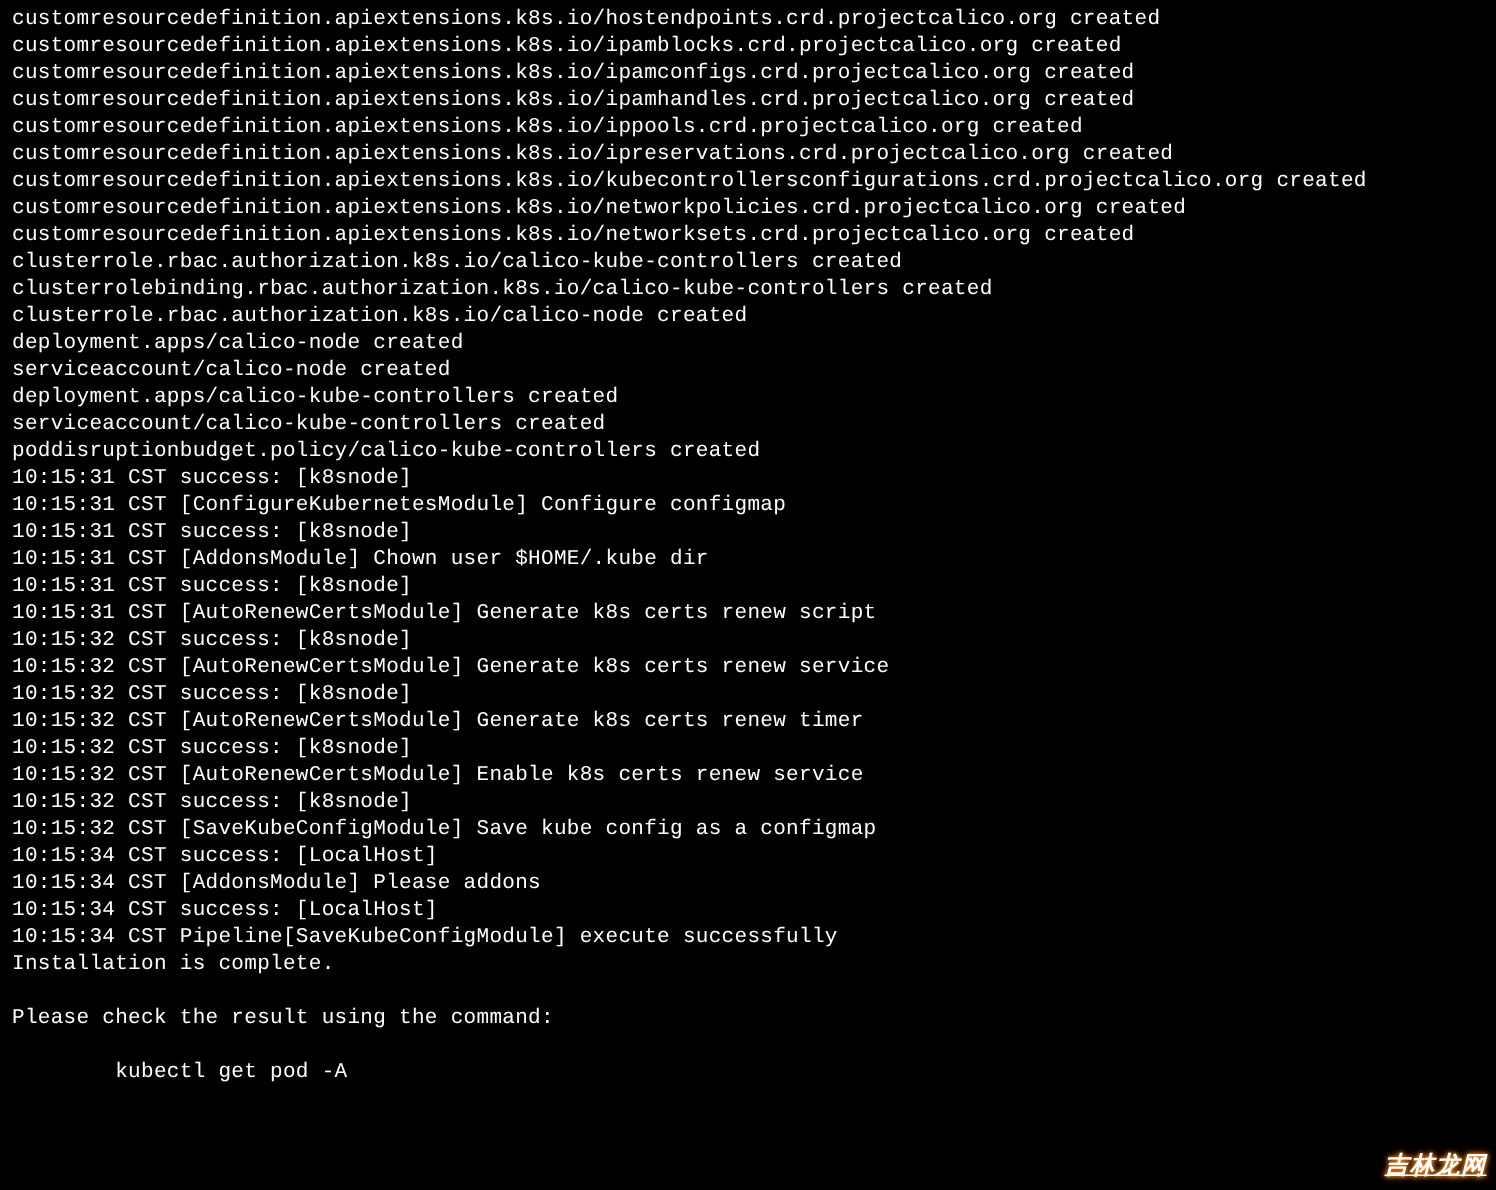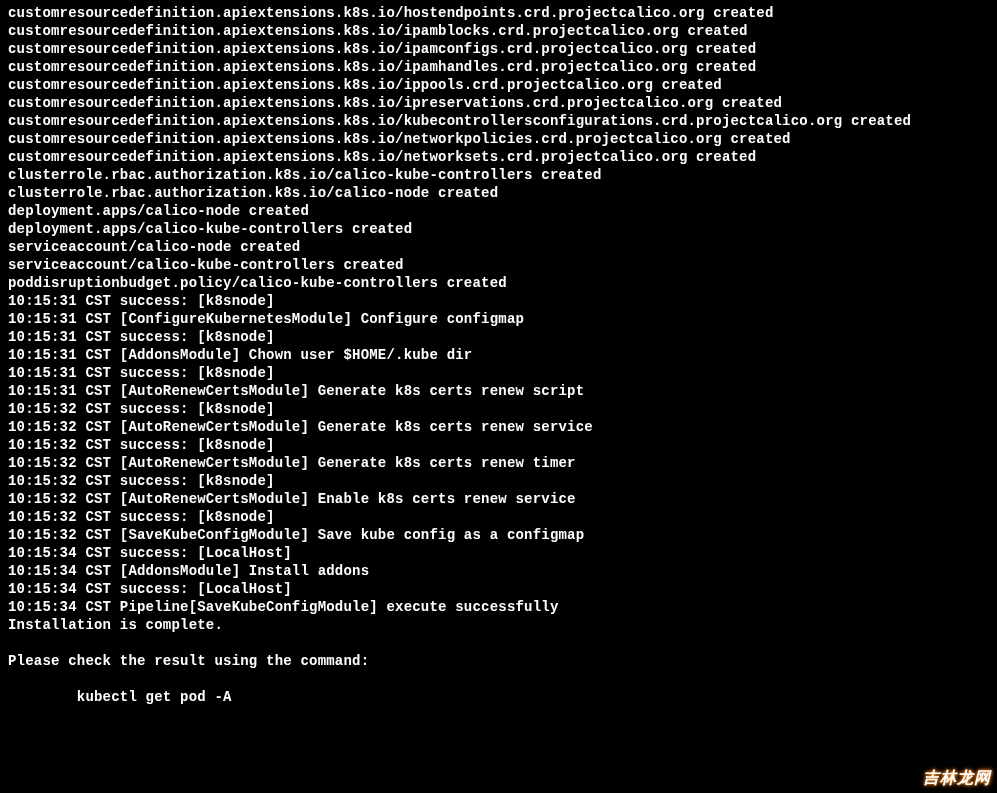--- a/index.html
+++ b/index.html
@@ -1,19 +1,18 @@
 <!DOCTYPE html>
 <html><head>
   <meta charset="utf-8">
   <style>
     * {
       margin: 0;
       padding: 0;
       box-sizing: border-box;
-      font-weight: bold;
     }
     body {
       background-color: #000000;
       color: #ffffff;
       font-family: "Consolas", "Courier New", monospace;
       font-size: 14px;
       line-height: 18px;
       padding: 4px 8px;
       width: 997px;
       height: 793px;
@@ -28,58 +27,60 @@
       position: absolute;
       bottom: 6px;
       right: 6px;
       font-family: "Microsoft YaHei", sans-serif;
       font-size: 16px;
       font-weight: bold;
       font-style: italic;
       color: #ffffff;
       text-shadow: 0 0 3px #ff9933, 0 0 5px #ff7700;
       letter-spacing: 1px;
+      text-decoration: underline;
     }
   </style>
 </head>
 <body>
 
 <div id="terminal-output">
     <div class="terminal-line">customresourcedefinition.apiextensions.k8s.io/hostendpoints.crd.projectcalico.org created</div>
     <div class="terminal-line">customresourcedefinition.apiextensions.k8s.io/ipamblocks.crd.projectcalico.org created</div>
     <div class="terminal-line">customresourcedefinition.apiextensions.k8s.io/ipamconfigs.crd.projectcalico.org created</div>
     <div class="terminal-line">customresourcedefinition.apiextensions.k8s.io/ipamhandles.crd.projectcalico.org created</div>
     <div class="terminal-line">customresourcedefinition.apiextensions.k8s.io/ippools.crd.projectcalico.org created</div>
     <div class="terminal-line">customresourcedefinition.apiextensions.k8s.io/ipreservations.crd.projectcalico.org created</div>
     <div class="terminal-line">customresourcedefinition.apiextensions.k8s.io/kubecontrollersconfigurations.crd.projectcalico.org created</div>
     <div class="terminal-line">customresourcedefinition.apiextensions.k8s.io/networkpolicies.crd.projectcalico.org created</div>
     <div class="terminal-line">customresourcedefinition.apiextensions.k8s.io/networksets.crd.projectcalico.org created</div>
     <div class="terminal-line">clusterrole.rbac.authorization.k8s.io/calico-kube-controllers created</div>
+    <div class="terminal-line">clusterrolebinding.rbac.authorization.k8s.io/calico-kube-controllers created</div>
     <div class="terminal-line">clusterrole.rbac.authorization.k8s.io/calico-node created</div>
     <div class="terminal-line">deployment.apps/calico-node created</div>
+    <div class="terminal-line">serviceaccount/calico-node created</div>
     <div class="terminal-line">deployment.apps/calico-kube-controllers created</div>
-    <div class="terminal-line">serviceaccount/calico-node created</div>
     <div class="terminal-line">serviceaccount/calico-kube-controllers created</div>
     <div class="terminal-line">poddisruptionbudget.policy/calico-kube-controllers created</div>
     <div class="terminal-line">10:15:31 CST success: [k8snode]</div>
     <div class="terminal-line">10:15:31 CST [ConfigureKubernetesModule] Configure configmap</div>
     <div class="terminal-line">10:15:31 CST success: [k8snode]</div>
     <div class="terminal-line">10:15:31 CST [AddonsModule] Chown user $HOME/.kube dir</div>
     <div class="terminal-line">10:15:31 CST success: [k8snode]</div>
     <div class="terminal-line">10:15:31 CST [AutoRenewCertsModule] Generate k8s certs renew script</div>
     <div class="terminal-line">10:15:32 CST success: [k8snode]</div>
     <div class="terminal-line">10:15:32 CST [AutoRenewCertsModule] Generate k8s certs renew service</div>
     <div class="terminal-line">10:15:32 CST success: [k8snode]</div>
     <div class="terminal-line">10:15:32 CST [AutoRenewCertsModule] Generate k8s certs renew timer</div>
     <div class="terminal-line">10:15:32 CST success: [k8snode]</div>
     <div class="terminal-line">10:15:32 CST [AutoRenewCertsModule] Enable k8s certs renew service</div>
     <div class="terminal-line">10:15:32 CST success: [k8snode]</div>
     <div class="terminal-line">10:15:32 CST [SaveKubeConfigModule] Save kube config as a configmap</div>
     <div class="terminal-line">10:15:34 CST success: [LocalHost]</div>
-    <div class="terminal-line">10:15:34 CST [AddonsModule] Install addons</div>
+    <div class="terminal-line">10:15:34 CST [AddonsModule] Please addons</div>
     <div class="terminal-line">10:15:34 CST success: [LocalHost]</div>
     <div class="terminal-line">10:15:34 CST Pipeline[SaveKubeConfigModule] execute successfully</div>
     <div class="terminal-line">Installation is complete.</div>
     <div class="terminal-line">&nbsp;</div>
     <div class="terminal-line">Please check the result using the command:</div>
     <div class="terminal-line">&nbsp;</div>
     <div class="terminal-line">        kubectl get pod -A</div>
     <div class="terminal-line">&nbsp;</div>
   </div>
 

